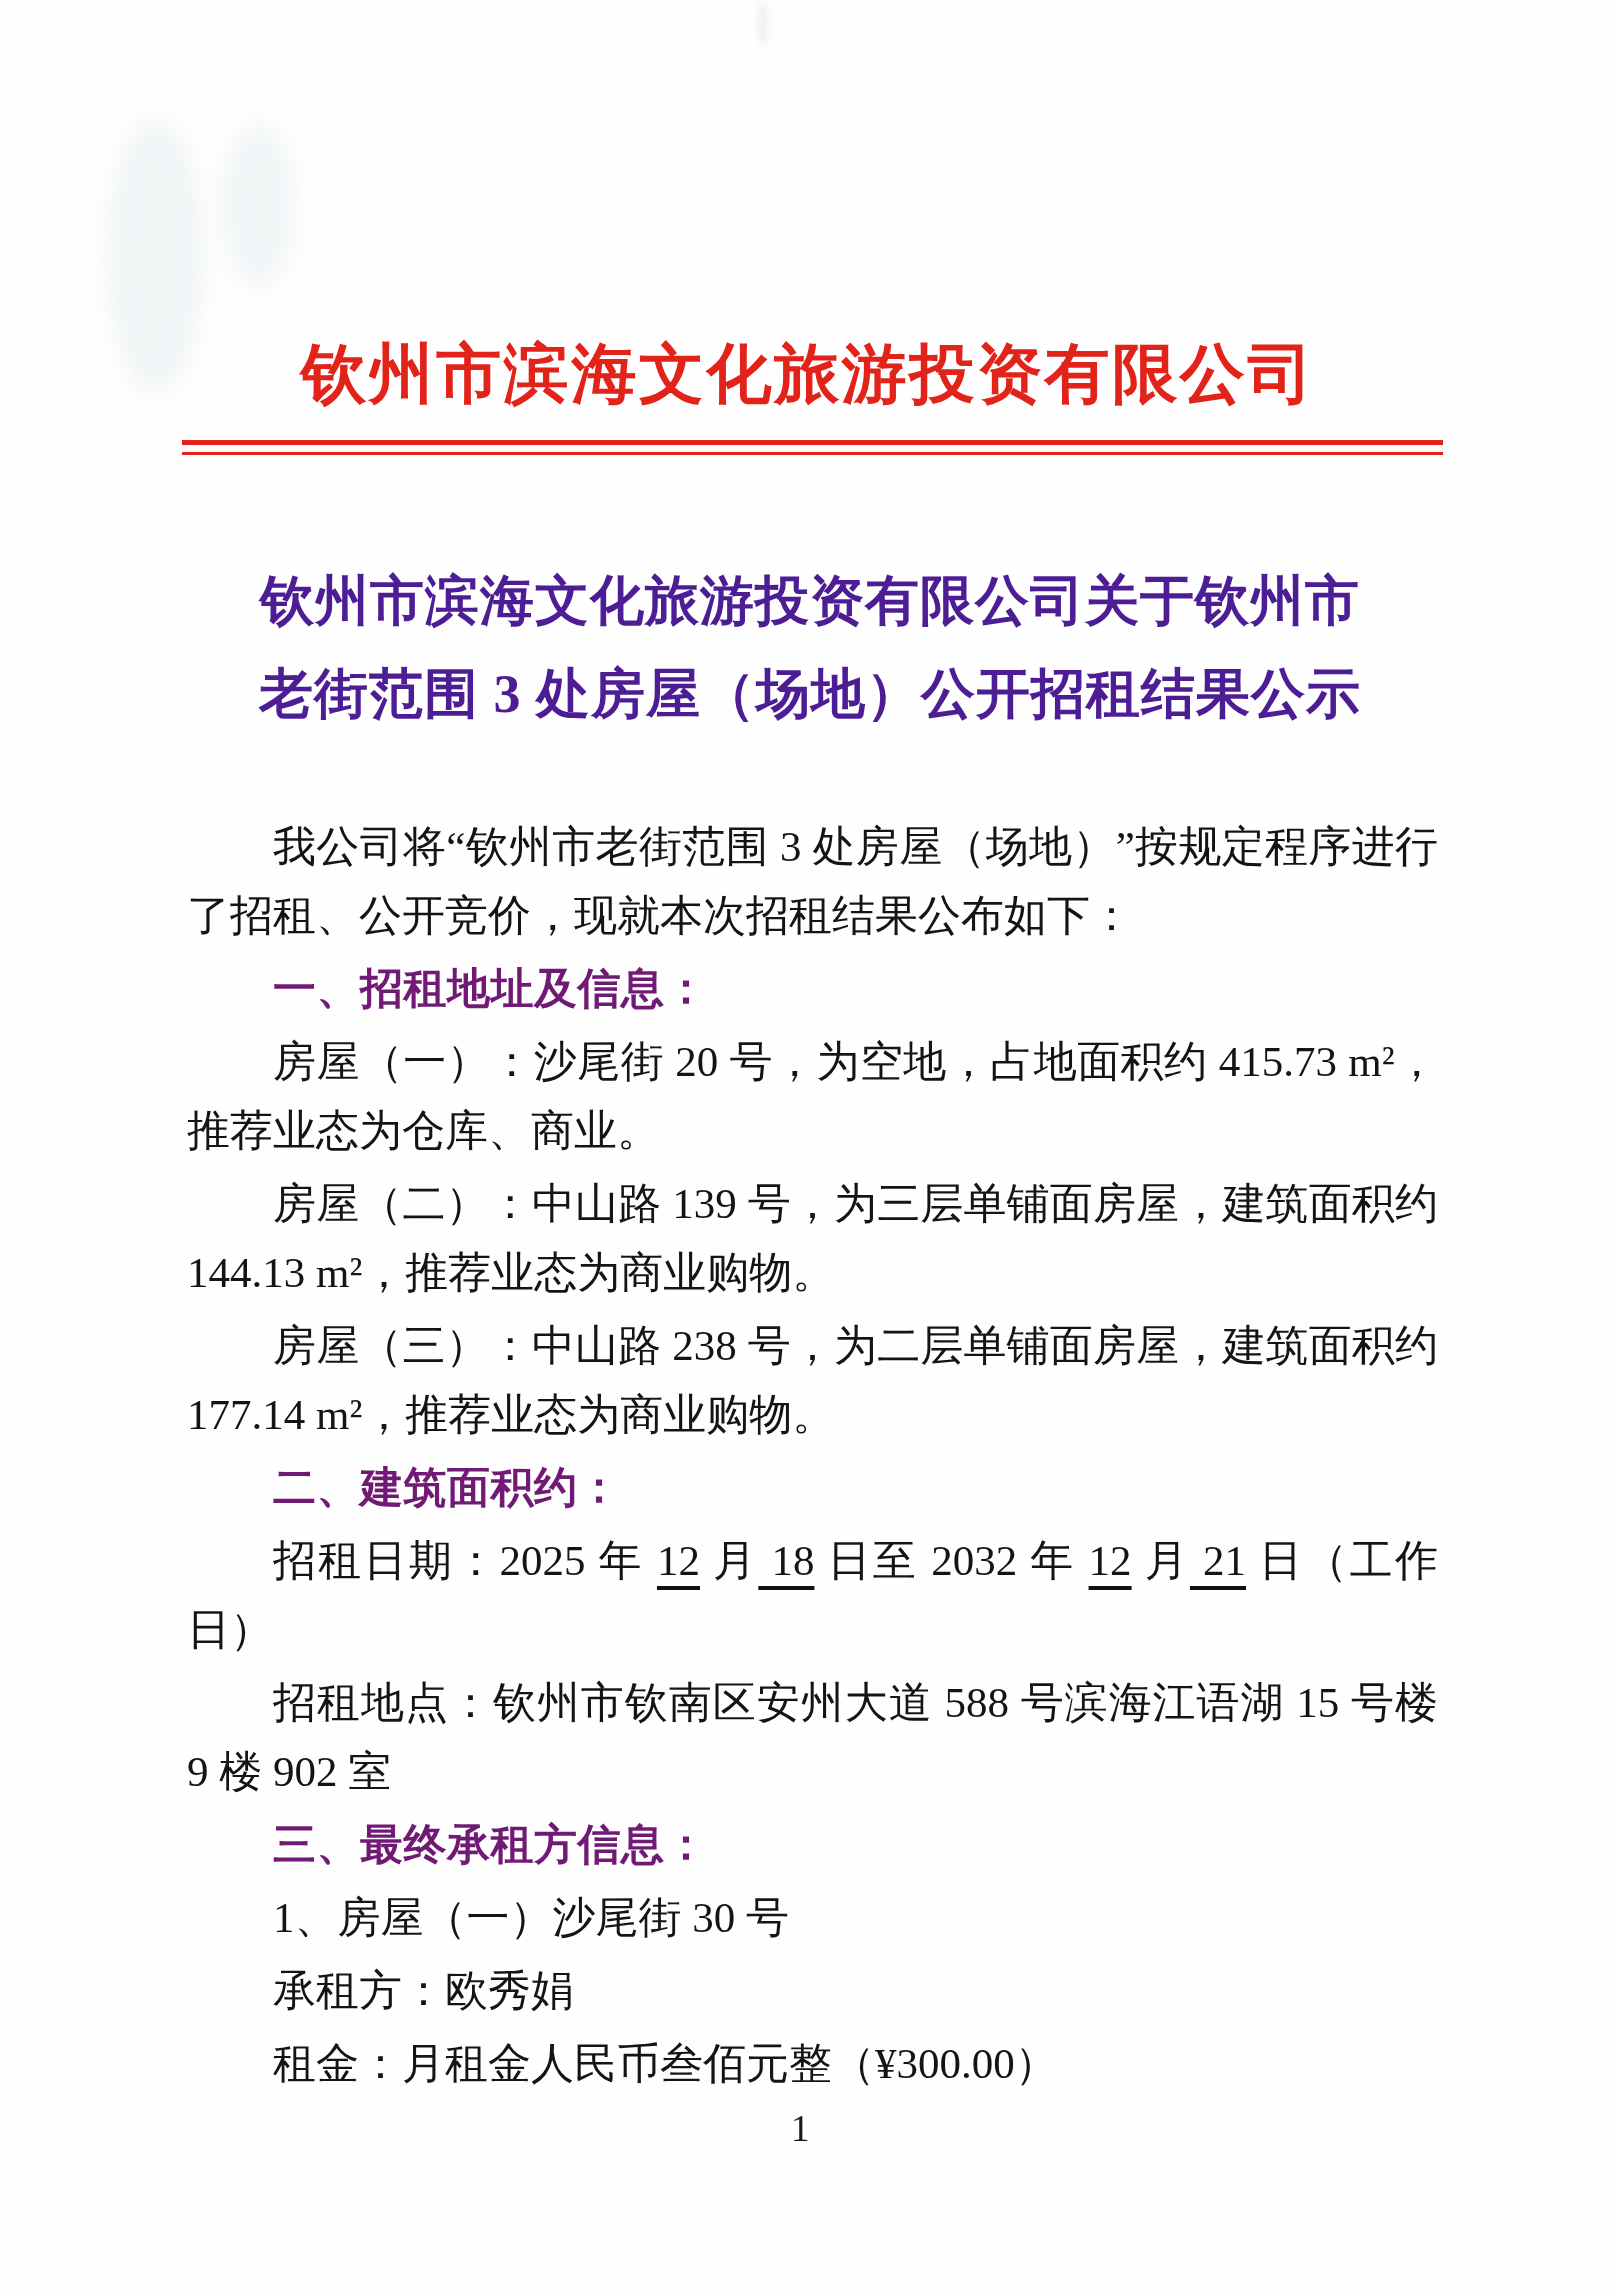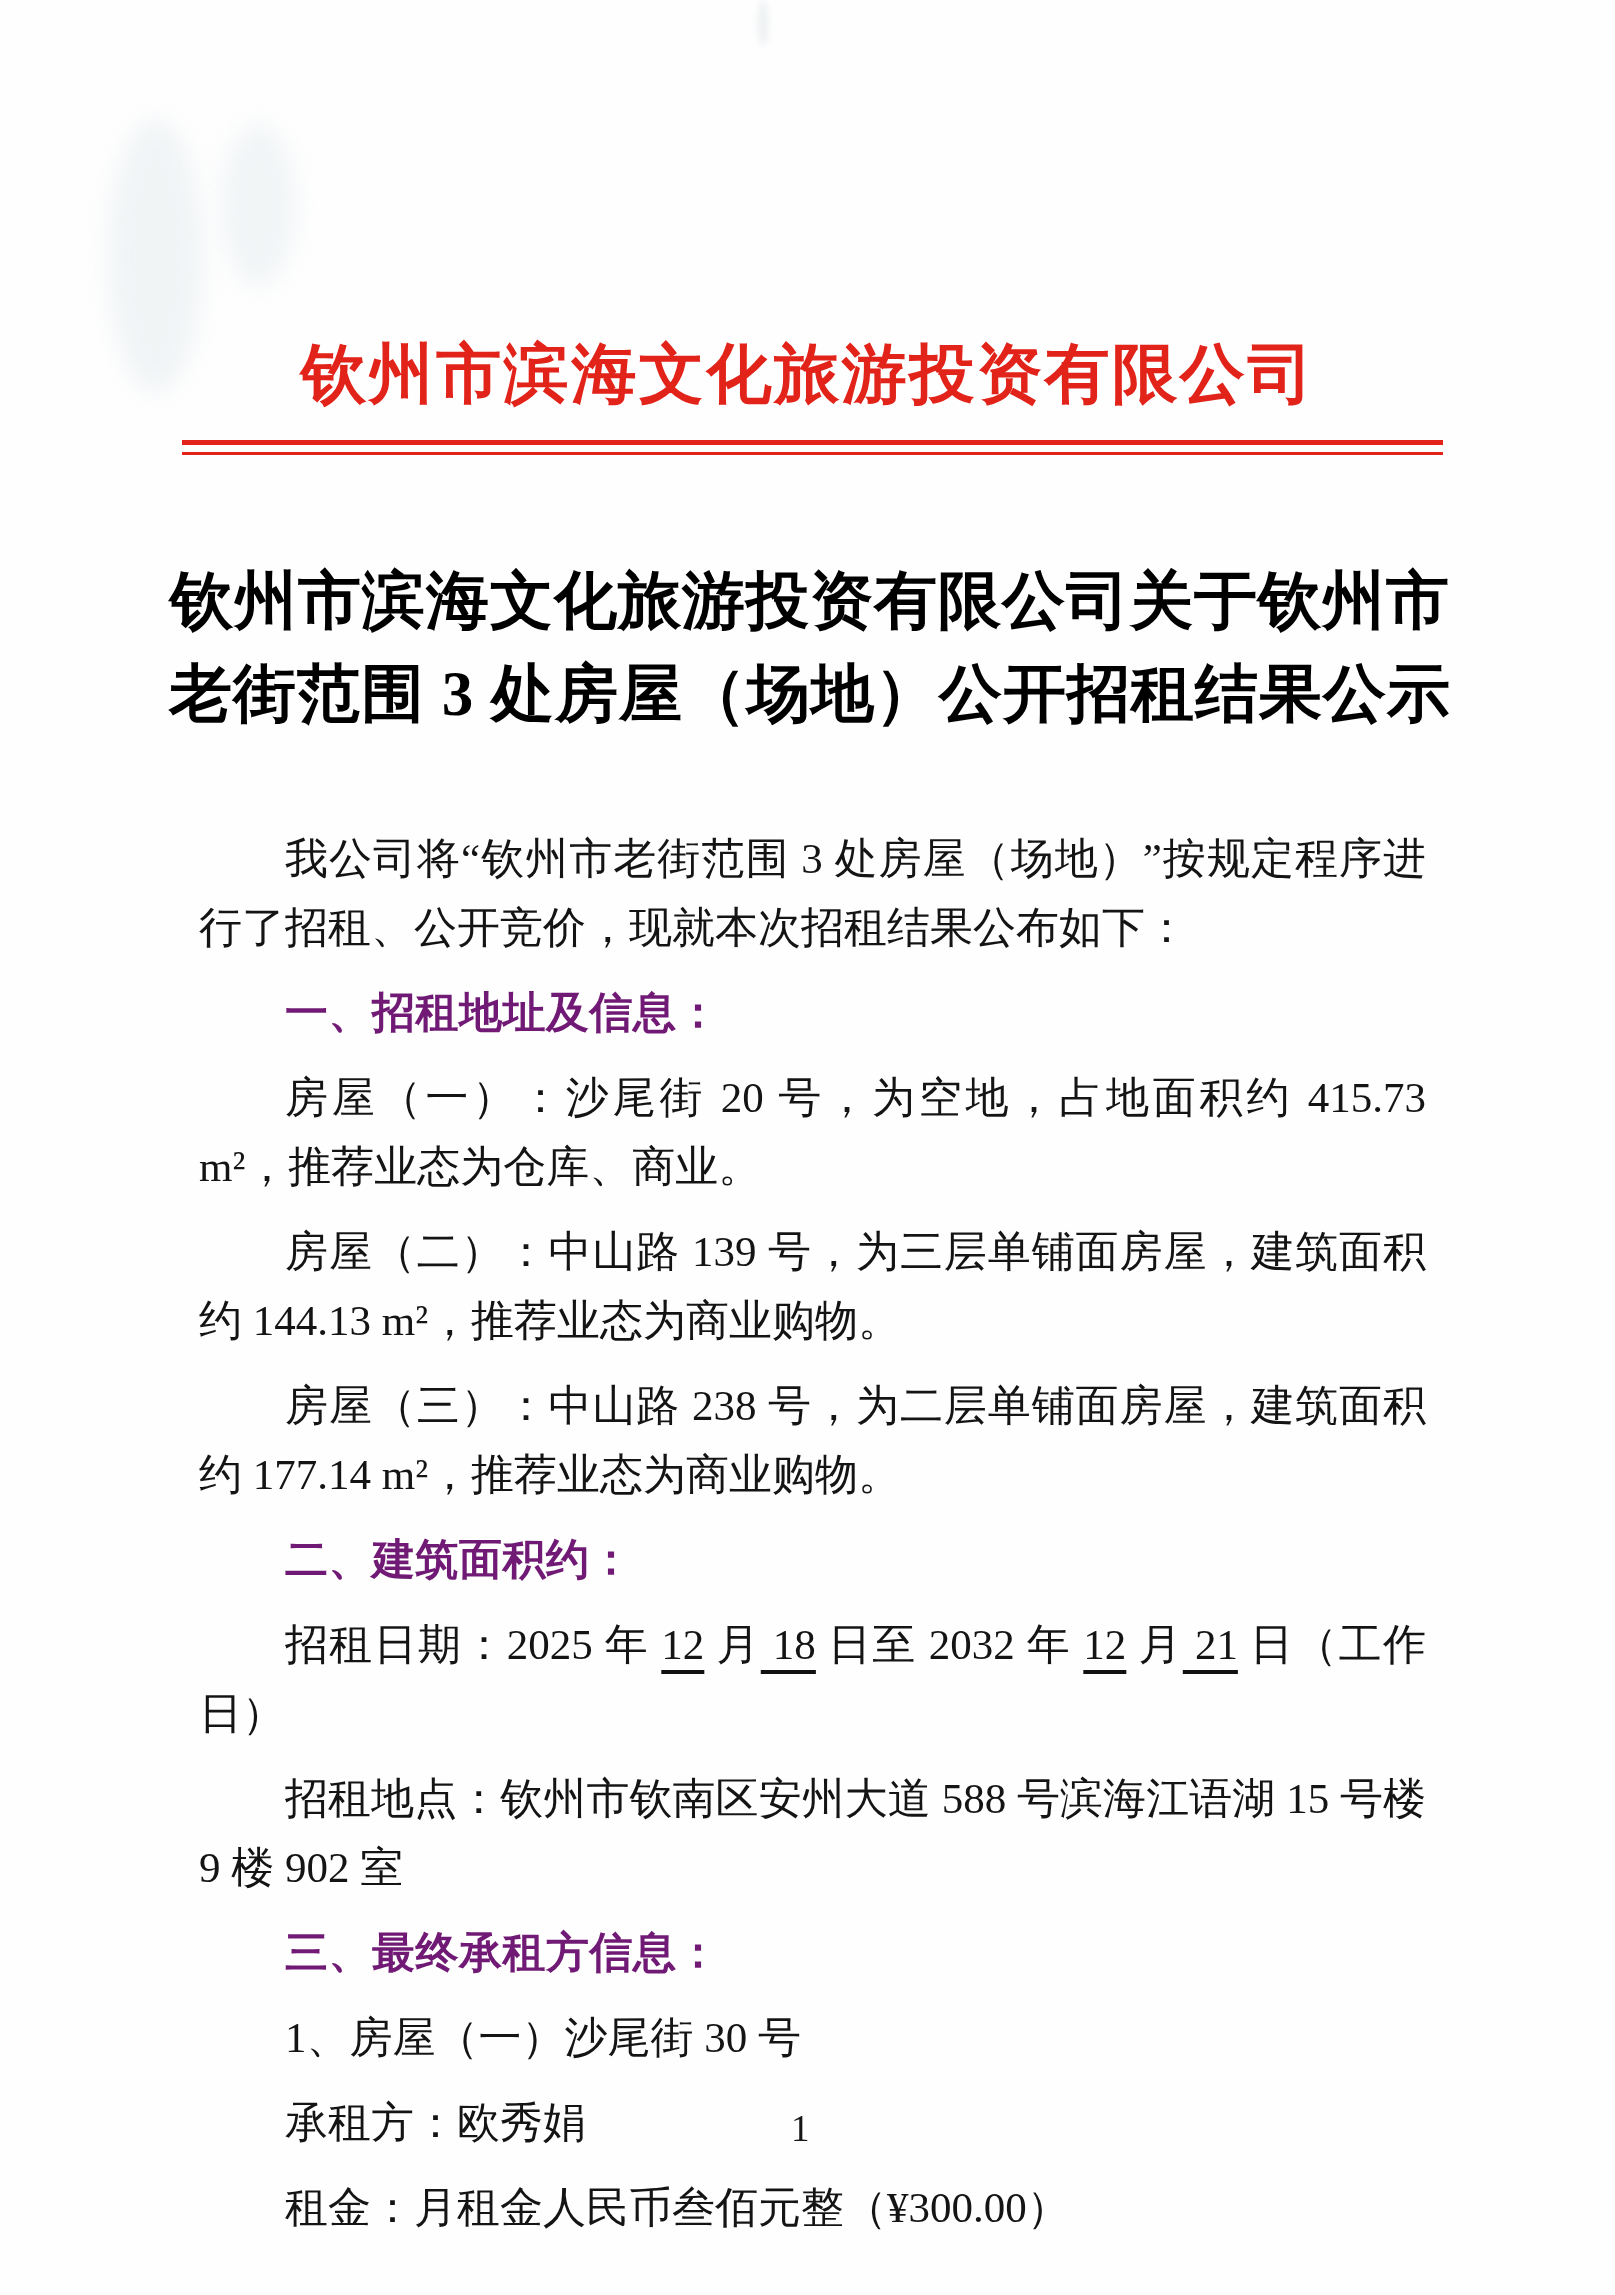--- a/index.html
+++ b/index.html
@@ -34,35 +34,35 @@
     white-space:nowrap;
   }
   .rule{position:absolute;left:182px;width:1261px;background:var(--red);}
   .rule.thick{top:440px;height:5.1px;}
   .rule.thin{top:452px;height:2.6px;}
 
   .doc-title{
     position:absolute;left:106px;right:102px;top:555px;
     margin:0;
     text-align:center;
-    font-size:63px;line-height:93px;
+    font-size:54px;line-height:93px;
     letter-spacing:1px;
     font-weight:700;
-    color:#000000;
+    color:#4c1d95;
     font-family:"Liberation Serif", serif;
   }
   .doc-title .t-line{display:block;white-space:nowrap;}
 
   .body-text{
     position:absolute;left:183px;top:808px;width:1259px;
     font-size:43px;line-height:69px;
     text-align:justify;
     color:var(--ink);
   }
-  .para{margin:16px;text-indent:2em;}
+  .para{margin:4px;text-indent:2em;}
   .para.heading{
     font-weight:700;
     color:#701a75;
     font-family:"Liberation Sans", sans-serif;
     letter-spacing:0.5px;
   }
   .u{
     text-decoration:underline;
     text-decoration-thickness:3.6px;
     text-underline-offset:11.2px;

